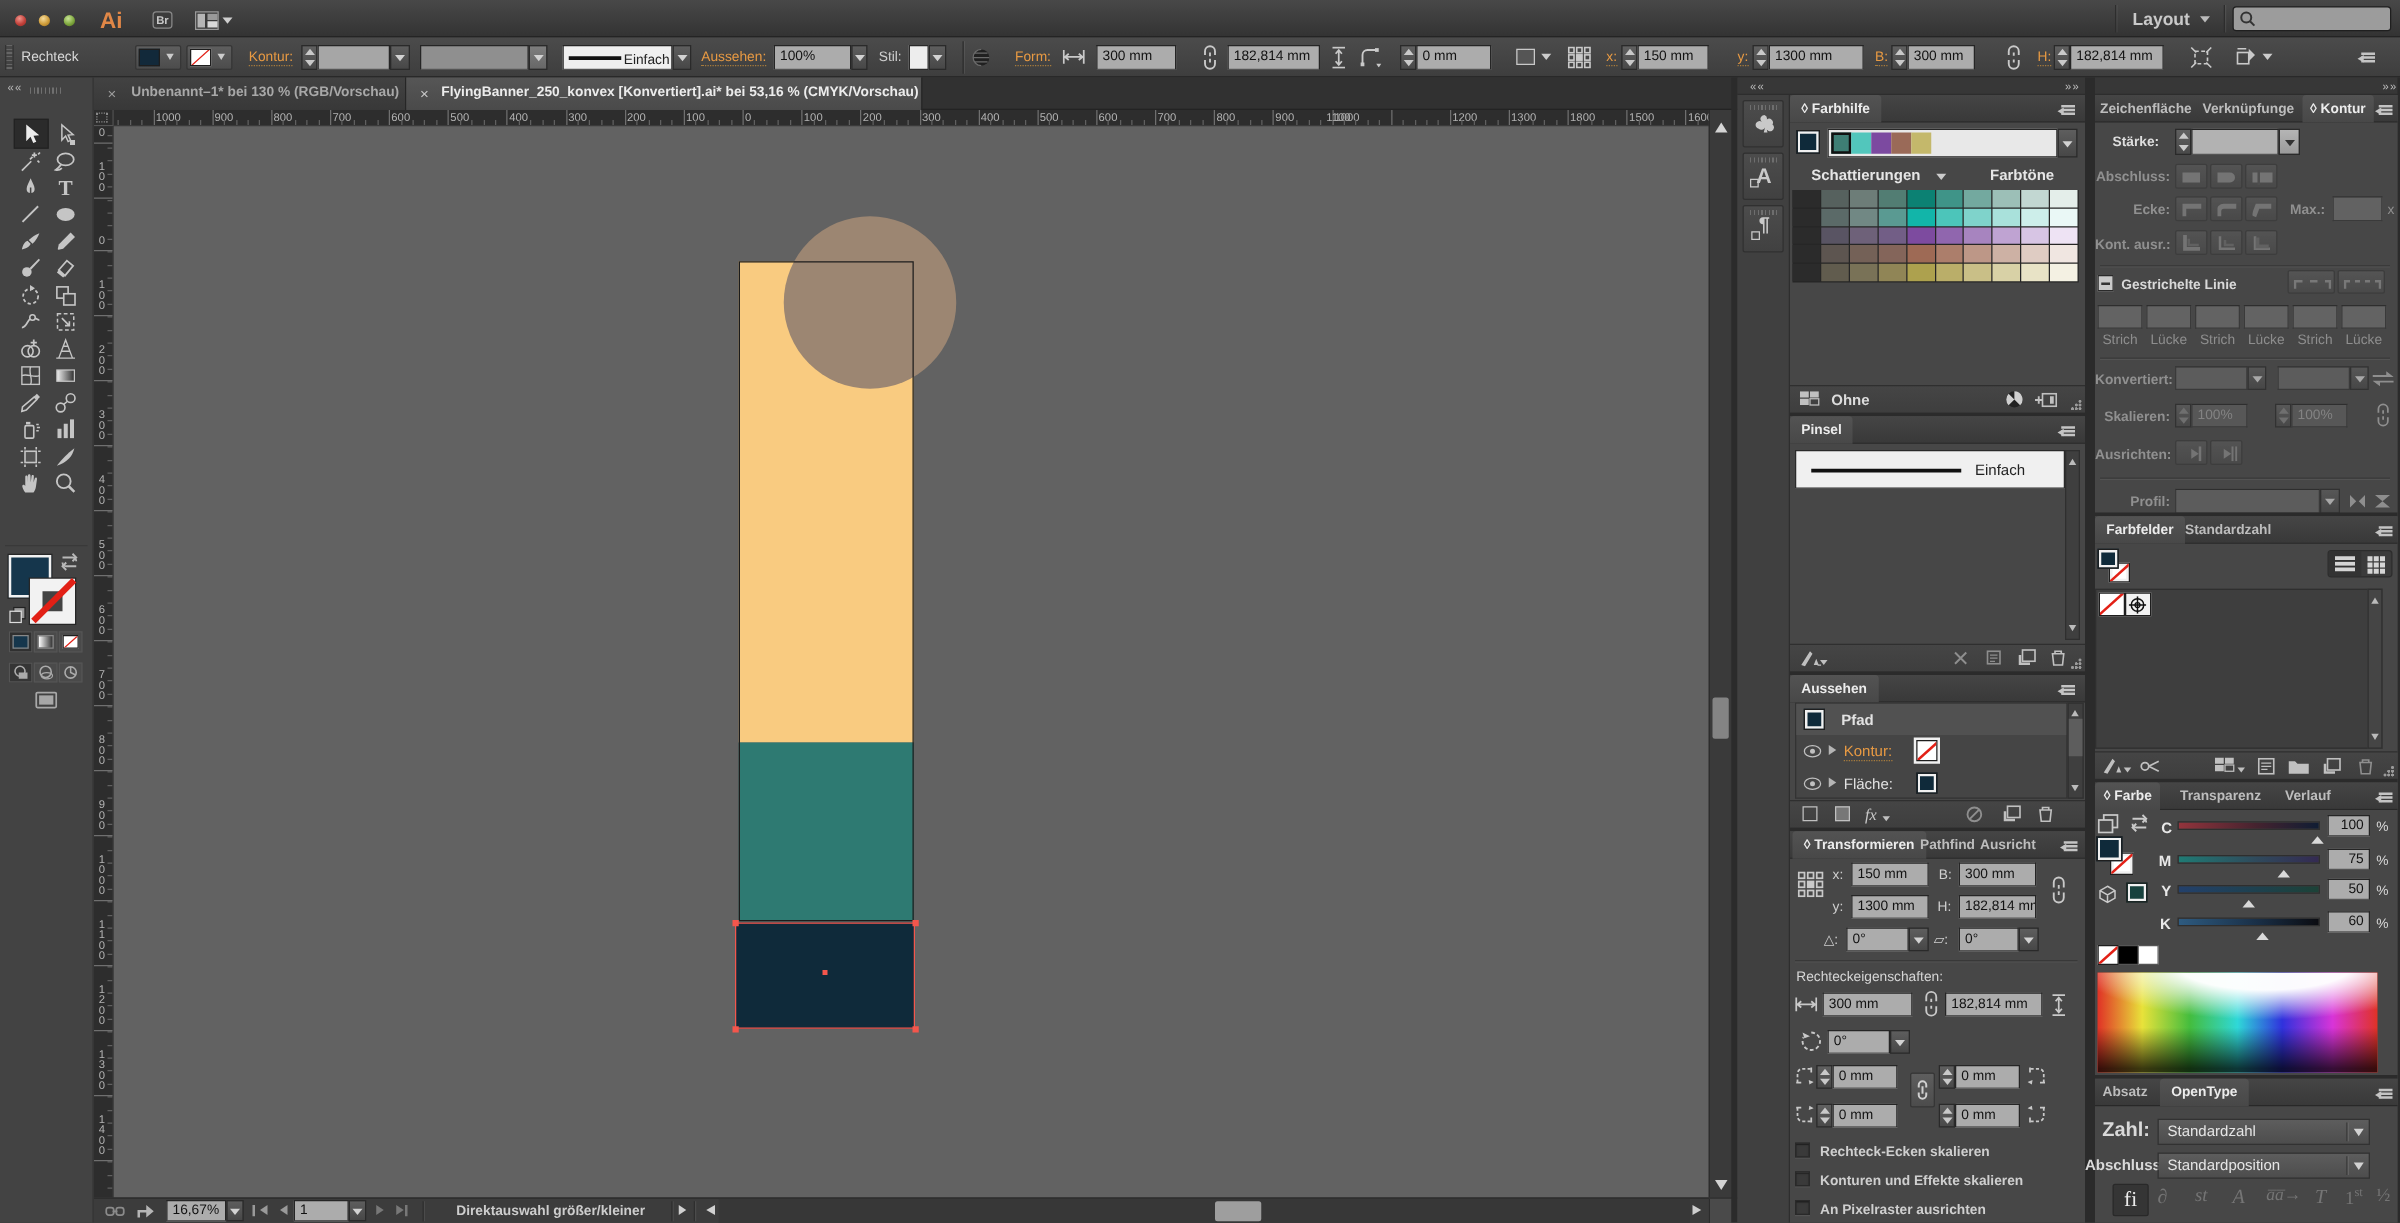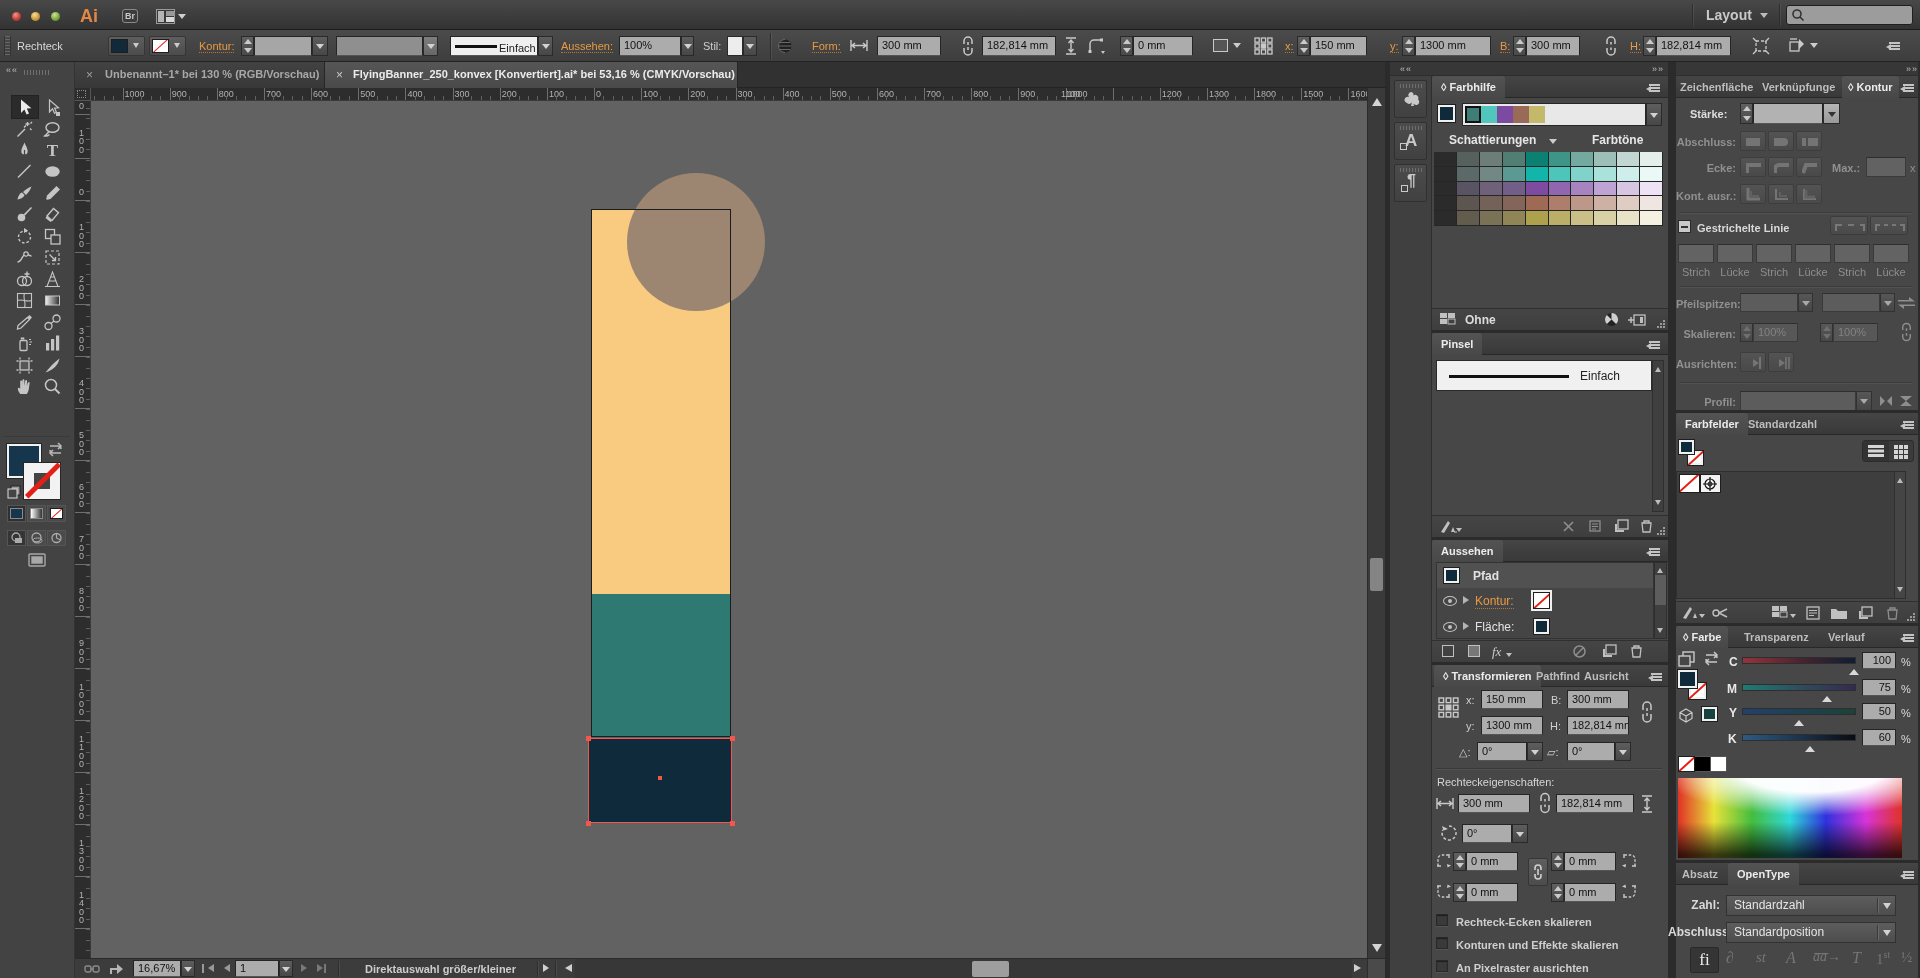--- a/index.html
+++ b/index.html
@@ -1156,21 +1156,21 @@
 <div class="dwell" style="left:1795px;top:244px;width:36px;height:19px;background:#636363"></div>
 <div class="dwell" style="left:1834px;top:244px;width:36px;height:19px;background:#636363"></div>
 <div class="dwell" style="left:1873px;top:244px;width:36px;height:19px;background:#636363"></div>
 <div class="txt" style="left:1678px;top:266px;width:36px;text-align:center;color:#8e8e8e">Strich</div>
 <div class="txt" style="left:1717px;top:266px;width:36px;text-align:center;color:#8e8e8e">Lücke</div>
 <div class="txt" style="left:1756px;top:266px;width:36px;text-align:center;color:#8e8e8e">Strich</div>
 <div class="txt" style="left:1795px;top:266px;width:36px;text-align:center;color:#8e8e8e">Lücke</div>
 <div class="txt" style="left:1834px;top:266px;width:36px;text-align:center;color:#8e8e8e">Strich</div>
 <div class="txt" style="left:1873px;top:266px;width:36px;text-align:center;color:#8e8e8e">Lücke</div>
 <div class="ab" style="left:1680px;top:286px;width:232px;height:1px;background:#3a3a3a;box-shadow:0 1px 0 #535353"></div>
-<div class="txt" style="left:1676px;top:298px;width:60px;text-align:right;color:#909090;font-weight:bold">Pfeilspitzen:</div>
+<div class="txt" style="left:1676px;top:298px;width:60px;text-align:right;color:#909090;font-weight:bold">Konvertiert:</div>
 <div class="dwell" style="left:1740px;top:293px;width:58px;height:19px;background:#5c5c5c"></div>
 <div class="dd" style="left:1798px;top:293px;width:15px;height:19px;opacity:.7"></div>
 <div class="dwell" style="left:1822px;top:293px;width:58px;height:19px;background:#5c5c5c"></div>
 <div class="dd" style="left:1880px;top:293px;width:15px;height:19px;opacity:.7"></div>
 <svg class="ab" style="left:1898px;top:295px" width="17" height="16" viewBox="0 0 17 16">
     <g fill="#8e8e8e">
       <path d="M0 5h11V2l6 4.5H0zM17 11H6v3L0 9.5h17z"></path>
     </g>
   </svg>
 <div class="txt" style="left:1676px;top:328px;width:60px;text-align:right;color:#909090;font-weight:bold">Skalieren:</div>
@@ -1323,21 +1323,21 @@
  <div class="ab" style="left:0;top:0;width:100%;height:100%;background:radial-gradient(ellipse 105% 85% at 60% -8%,rgba(255,255,255,.98) 30%,rgba(255,255,255,0) 65%)"></div>
  <div class="ab" style="left:0;top:0;width:100%;height:100%;background:linear-gradient(rgba(0,0,0,0) 55%,rgba(0,0,0,.75) 96%)"></div>
 </div>
 
 <div class="ab" style="left:1676px;top:860px;width:242px;height:3px;background:#2b2b2b"></div>
 <div class="phead" style="left:1676px;top:863px;width:242px">
  <div class="itxt" style="left:6px">Absatz</div>
  <div class="ptab" style="left:52px">OpenType</div>
  <div class="pm" style="left:222px;top:6px"></div>
 </div>
-<div class="txt" style="left:1676px;top:899px;width:44px;text-align:right;color:#d9d9d9;font-weight:bold;font-size:12px">Zahl:</div>
+<div class="txt" style="left:1676px;top:899px;width:44px;text-align:right;color:#d9d9d9;font-weight:bold;font-size:16px">Zahl:</div>
 <div class="ab" style="left:1726px;top:895px;width:170px;height:21px;background:linear-gradient(#5d5d5d,#4d4d4d);border:1px solid #323232;color:#e5e5e5;font-size:12px;line-height:19px;padding-left:7px">Standardzahl
  <div class="ab" style="right:17px;top:2px;width:1px;height:15px;background:#3a3a3a;box-shadow:1px 0 0 #6a6a6a"></div>
  <div class="ab" style="right:4px;top:7px;border:4.5px solid transparent;border-top:6px solid #d2d2d2"></div>
 </div>
 <div class="txt" style="left:1668px;top:926px;width:52px;text-align:right;color:#d9d9d9;font-weight:bold;font-size:12px">Abschluss:</div>
 <div class="ab" style="left:1726px;top:922px;width:170px;height:21px;background:linear-gradient(#5d5d5d,#4d4d4d);border:1px solid #323232;color:#e5e5e5;font-size:12px;line-height:19px;padding-left:7px">Standardposition
  <div class="ab" style="right:17px;top:2px;width:1px;height:15px;background:#3a3a3a;box-shadow:1px 0 0 #6a6a6a"></div>
  <div class="ab" style="right:4px;top:7px;border:4.5px solid transparent;border-top:6px solid #d2d2d2"></div>
 </div>
 <div class="ab" style="left:1690px;top:947px;width:29px;height:26px;background:#353535;border:1px solid #292929;border-radius:2px;color:#ececec;font-family:'Liberation Serif',serif;font-size:17px;text-align:center;line-height:24px">fi</div>

